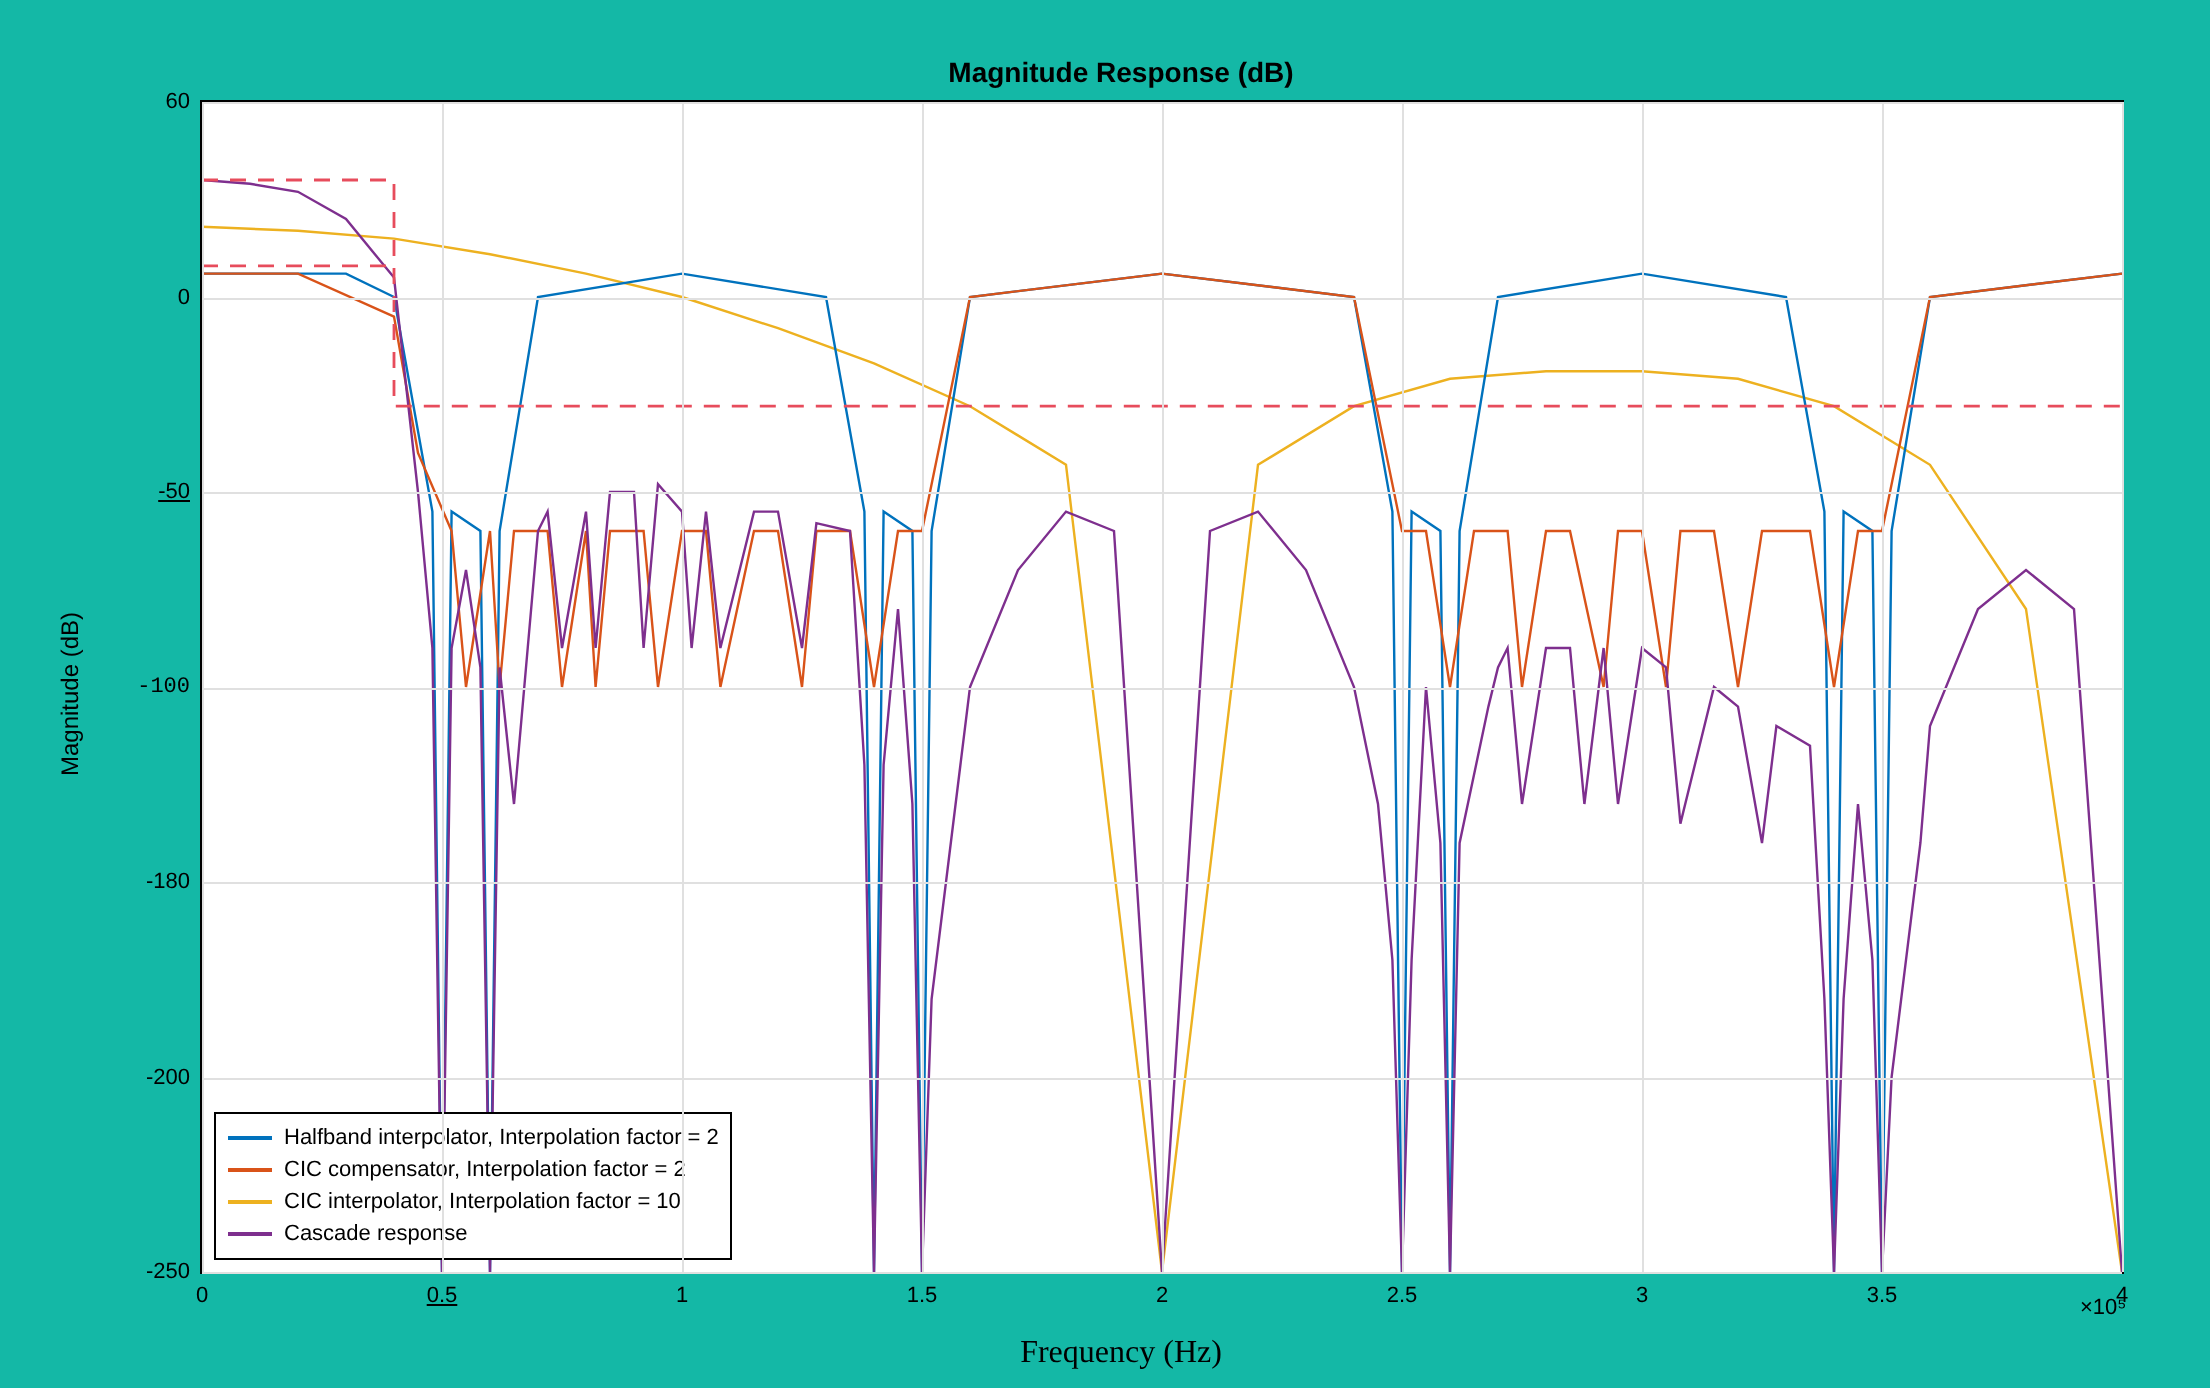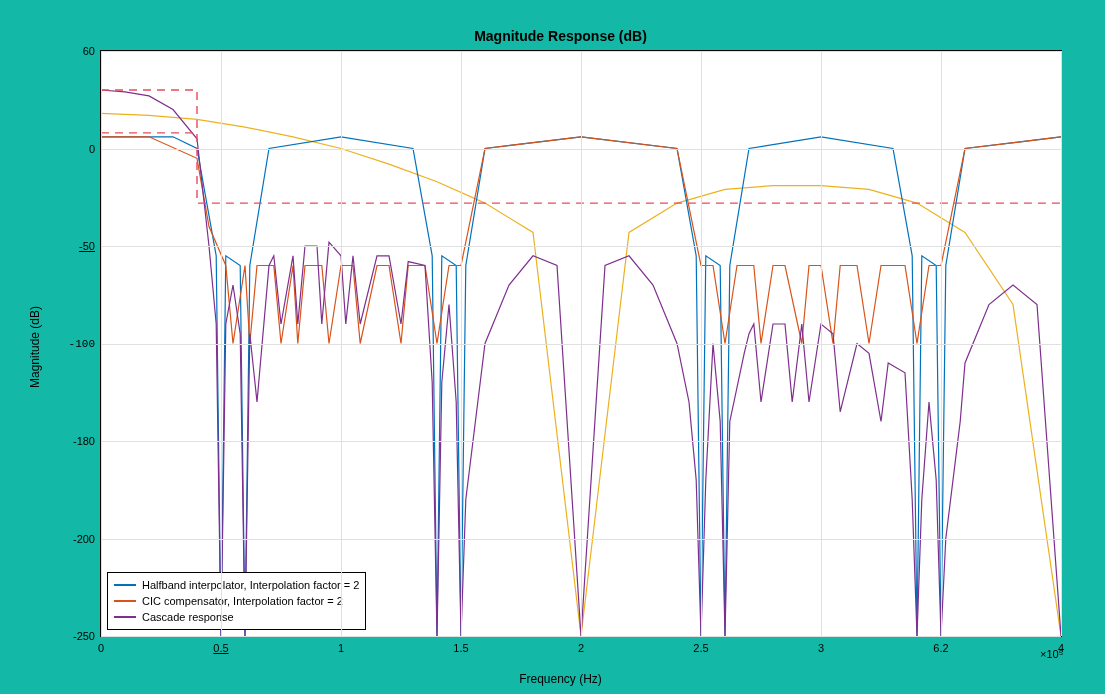--- a/index.html
+++ b/index.html
@@ -64,21 +64,22 @@
     top: 50%;
     transform: translate(-50%, -50%) rotate(-90deg);
     font-size: 12px;
     white-space: nowrap;
   }
   .x-label {
     position: absolute;
     left: 50%;
     bottom: 8px;
     transform: translateX(-50%);
-    font-size: 12px;
+    font-size: 16px;
+    font-family: Liberation Serif, serif;
   }
   .exp-label {
     position: absolute;
     font-size: 11px;
     color: #000;
   }
   svg.curves {
     position: absolute;
     left: 0;
     top: 0;
@@ -125,40 +126,44 @@
     <div class="legend">
       <div class="legend-row">
         <span class="legend-swatch" style="background:#0072BD"></span>
         <span>Halfband interpolator, Interpolation factor = 2</span>
       </div>
       <div class="legend-row">
         <span class="legend-swatch" style="background:#D95319"></span>
         <span>CIC compensator, Interpolation factor = 2</span>
       </div>
       <div class="legend-row">
+        <span class="legend-swatch" style="background:#EDB120"></span>
+        <span>CIC interpolator, Interpolation factor = 10</span>
+      </div>
+      <div class="legend-row">
         <span class="legend-swatch" style="background:#7E2F8E"></span>
         <span>Cascade response</span>
       </div>
     </div>
   <div class="grid-line-v" style="left: 0px;"></div>
       <div class="x-tick" style="left: 0px;">0</div>
       <div class="grid-line-v" style="left: 120px;"></div>
       <div class="x-tick" style="left: 120px; text-decoration: underline;">0.5</div>
       <div class="grid-line-v" style="left: 240px;"></div>
       <div class="x-tick" style="left: 240px;">1</div>
       <div class="grid-line-v" style="left: 360px;"></div>
       <div class="x-tick" style="left: 360px;">1.5</div>
       <div class="grid-line-v" style="left: 480px;"></div>
       <div class="x-tick" style="left: 480px;">2</div>
       <div class="grid-line-v" style="left: 600px;"></div>
       <div class="x-tick" style="left: 600px;">2.5</div>
       <div class="grid-line-v" style="left: 720px;"></div>
       <div class="x-tick" style="left: 720px;">3</div>
       <div class="grid-line-v" style="left: 840px;"></div>
-      <div class="x-tick" style="left: 840px;">6.2</div>
+      <div class="x-tick" style="left: 840px;">3.5</div>
       <div class="grid-line-v" style="left: 960px;"></div>
       <div class="x-tick" style="left: 960px;">4</div>
       <div class="grid-line-h" style="top: 0px;"></div>
       <div class="y-tick" style="top: 0px;">60</div>
       <div class="grid-line-h" style="top: 97.5px;"></div>
       <div class="y-tick" style="top: 97.5px;">0</div>
       <div class="grid-line-h" style="top: 195px;"></div>
       <div class="y-tick" style="top: 195px; text-decoration: underline;">-50</div>
       <div class="grid-line-h" style="top: 292.5px;"></div>
       <div class="y-tick" style="top: 292.5px; font-family: Liberation Mono, monospace;">-100</div>

